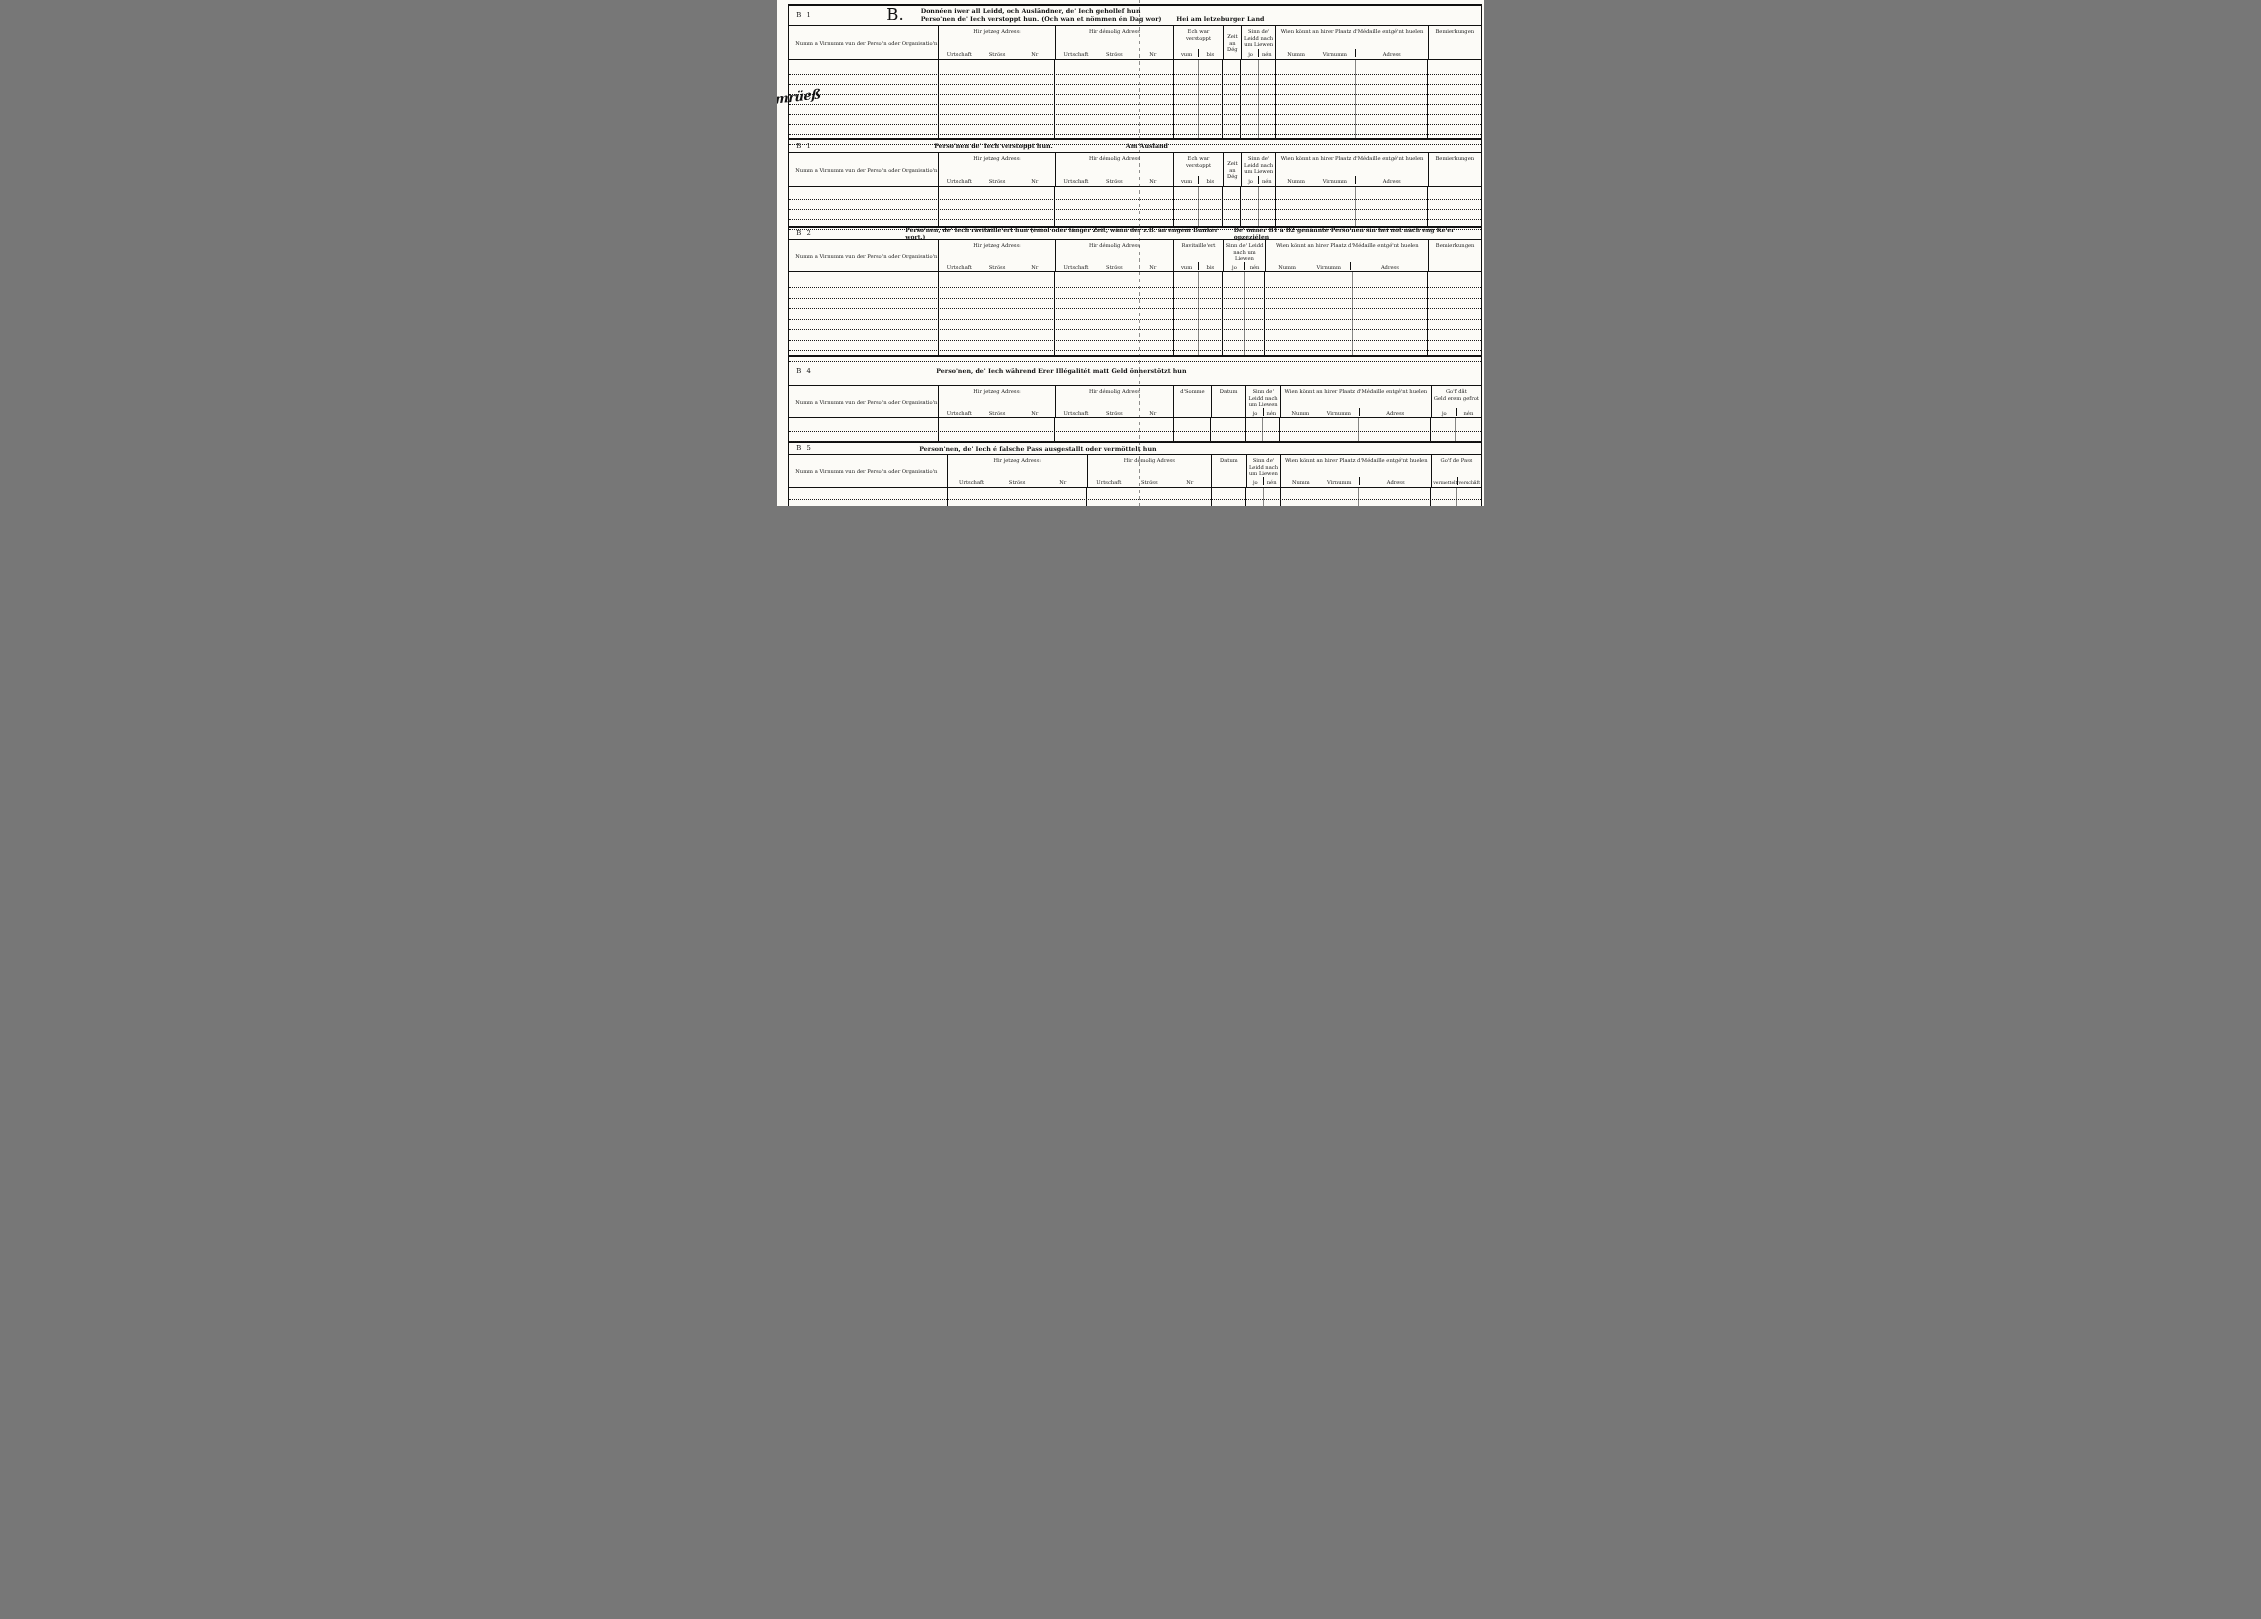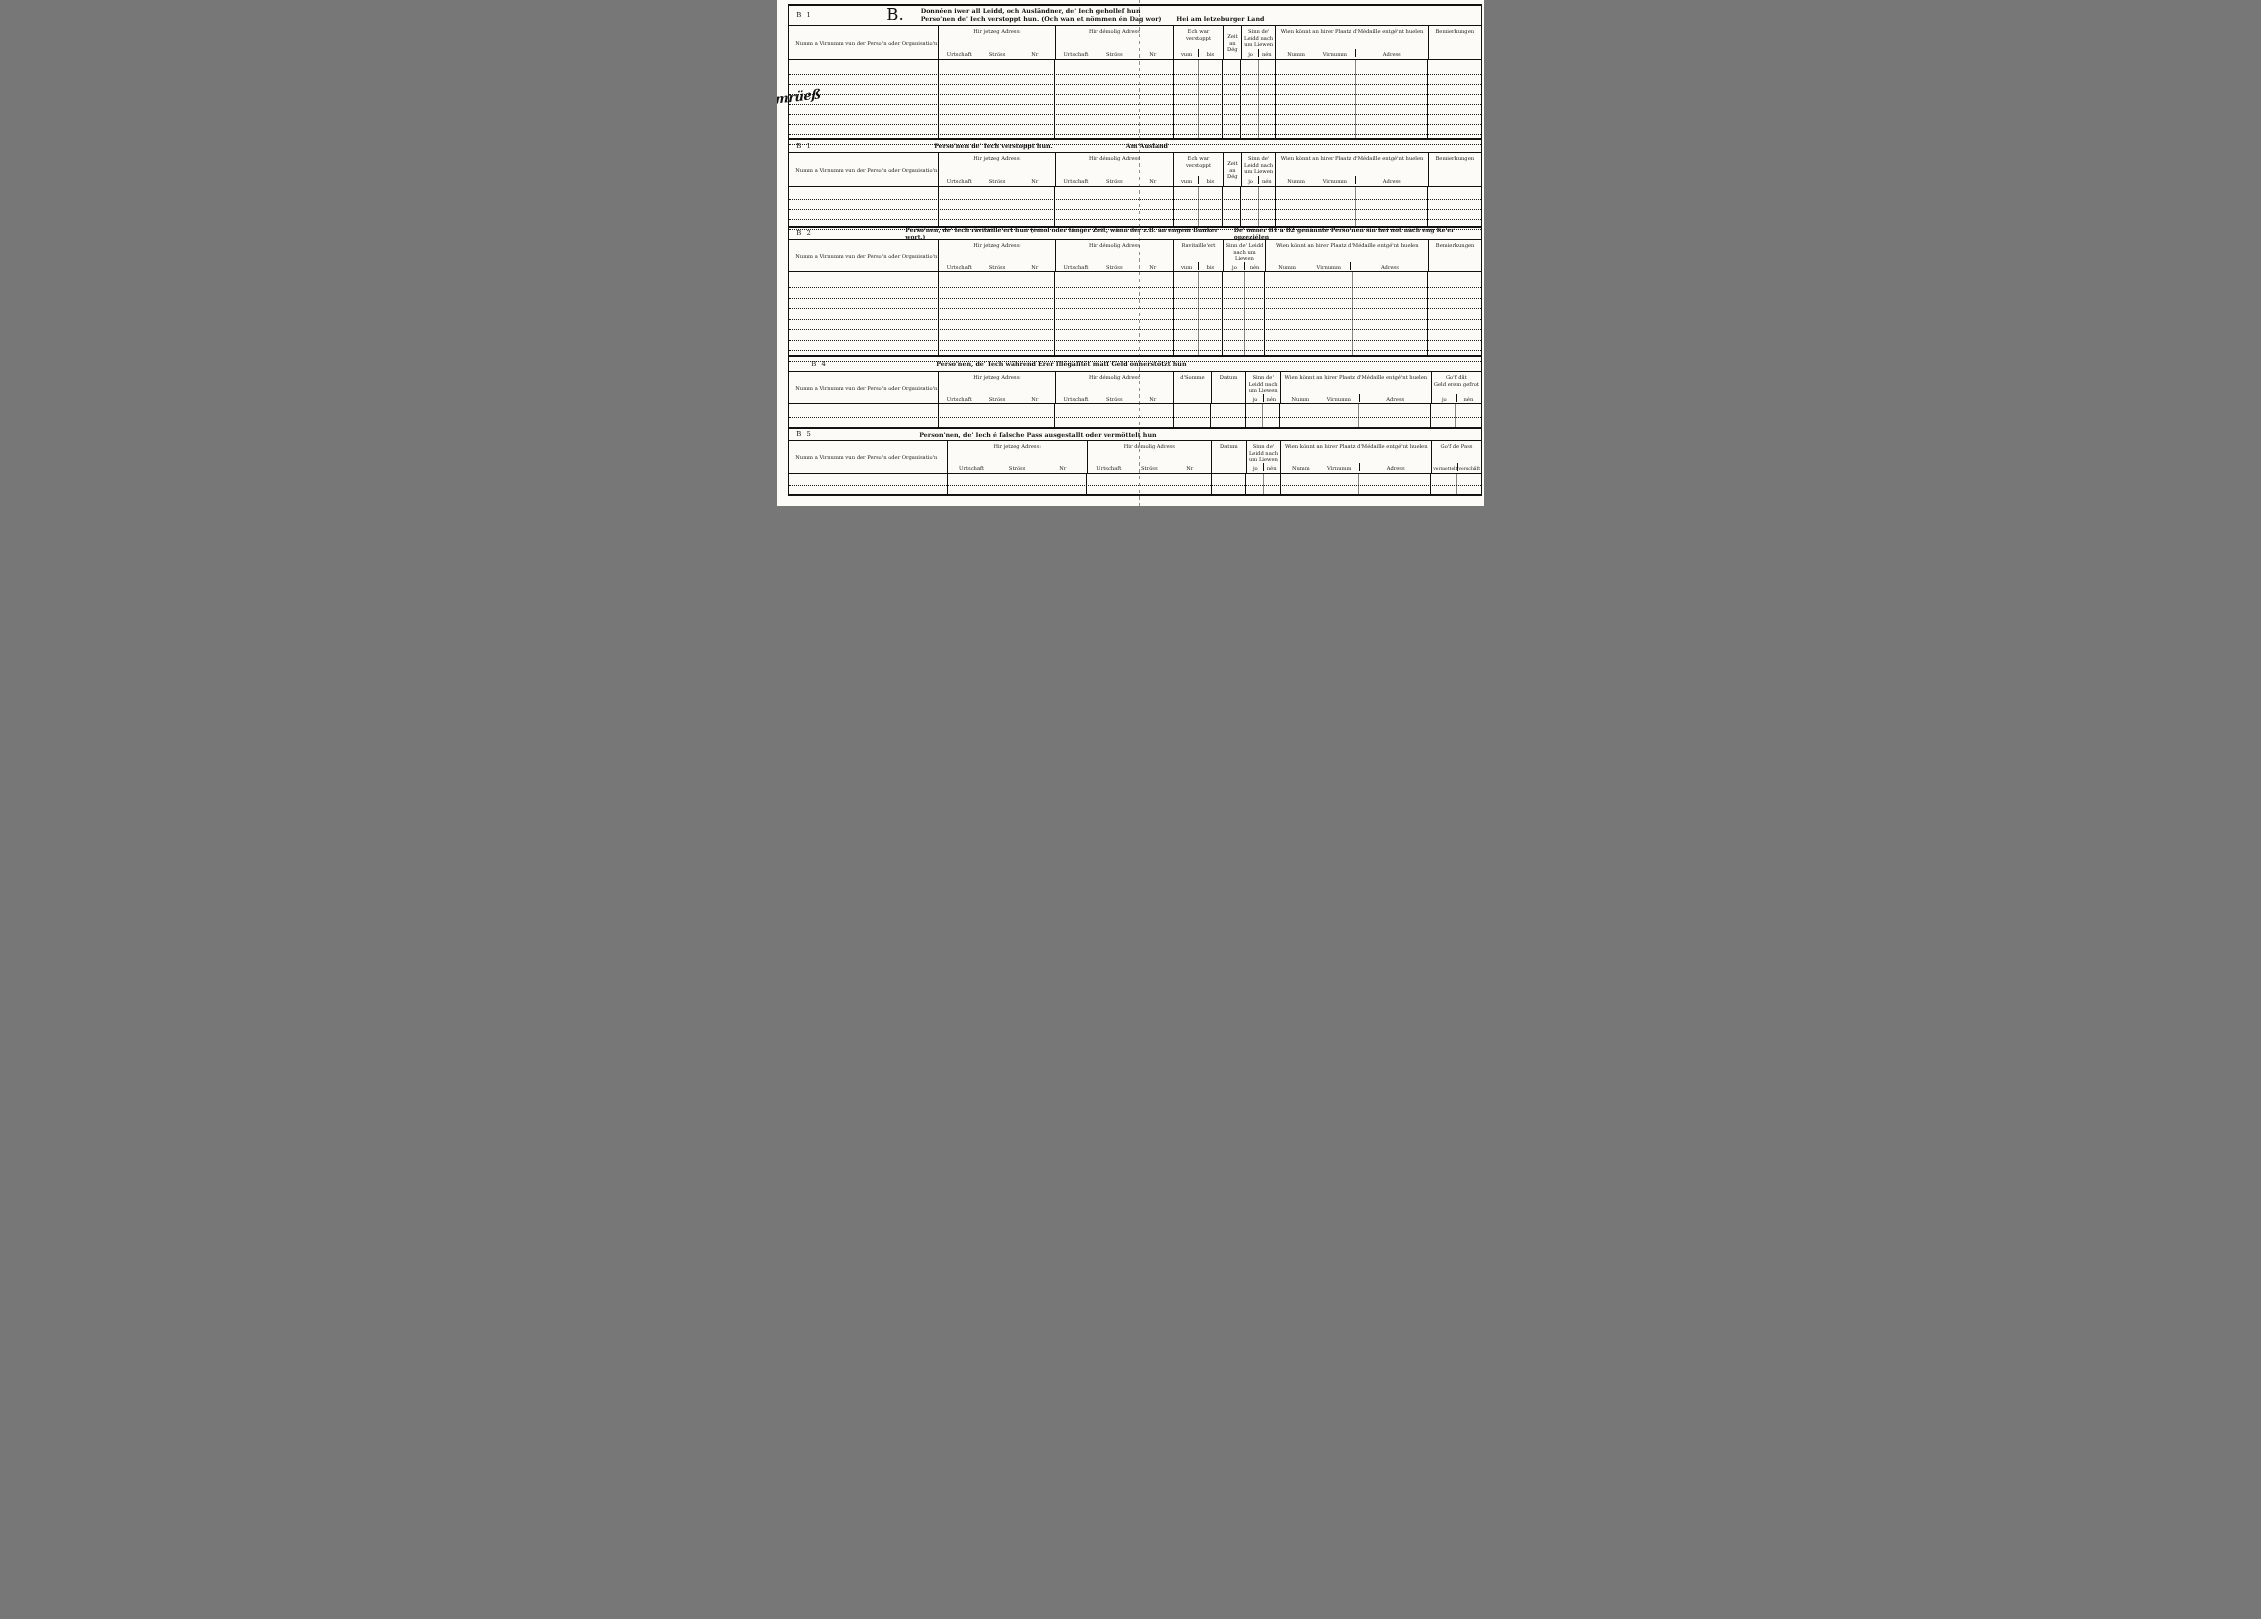--- a/index.html
+++ b/index.html
@@ -25,21 +25,21 @@
   }
   
   .titlebar {
     display:flex; align-items:center; box-sizing:border-box;
     border-top:2.4px solid #101010; border-bottom:1.9px solid #101010;
     font-weight:bold;
   }
   .tb-b1 { height:22px; border-top-width:2.9px; }
   .tb-b2 { height:15px; }
   .tb-b3 { height:14px; }
-  .tb-b4 { height:17px;text-align:center; }
+  .tb-b4 { height:31px; }
   .tb-b5 { height:14px; }
   .sec-id { font-size:6.8px; letter-spacing:1.5px; padding-left:7.3px; width:46px; flex:none; font-weight:normal; }
   .big-letter { font-size:16.5px; font-weight:normal; line-height:1; margin-left:44px; flex:none; }
   .t { font-size:6.3px; }
   .tlines { margin-left:17px; line-height:1.35; }
   .tb-b2 .t1 { margin-left:92px; }
   .tb-b2 .t2 { margin-left:73px; }
   .tb-b3 .t { font-size:6px; }
   .tb-b3 .t1 { margin-left:63px; }
   .tb-b3 .t2 { margin-left:7.7px; }

